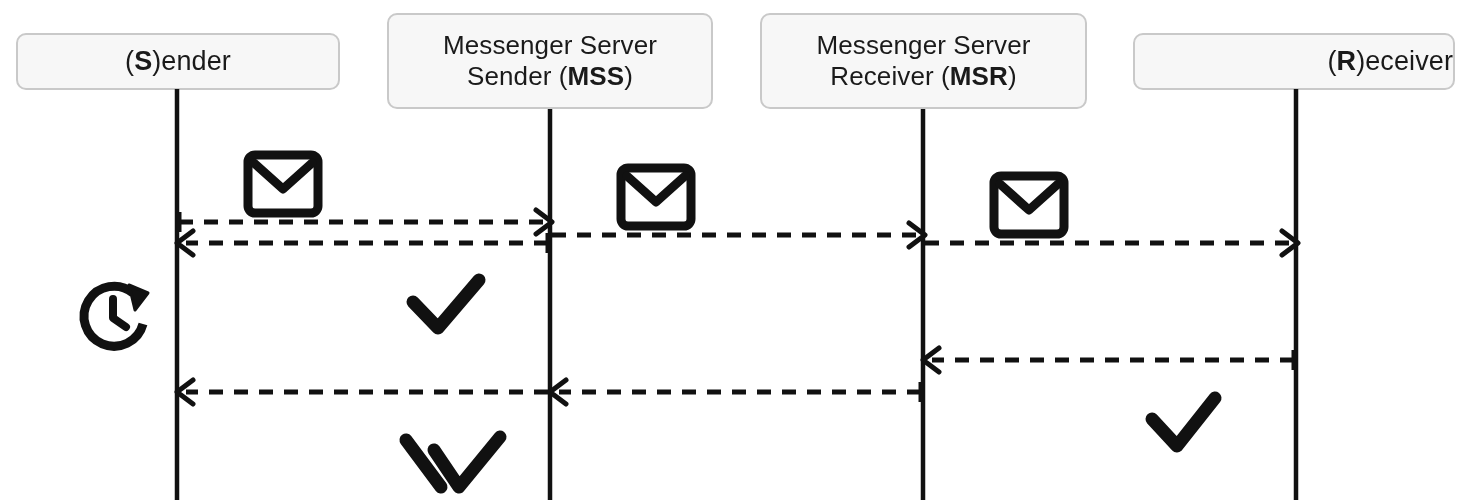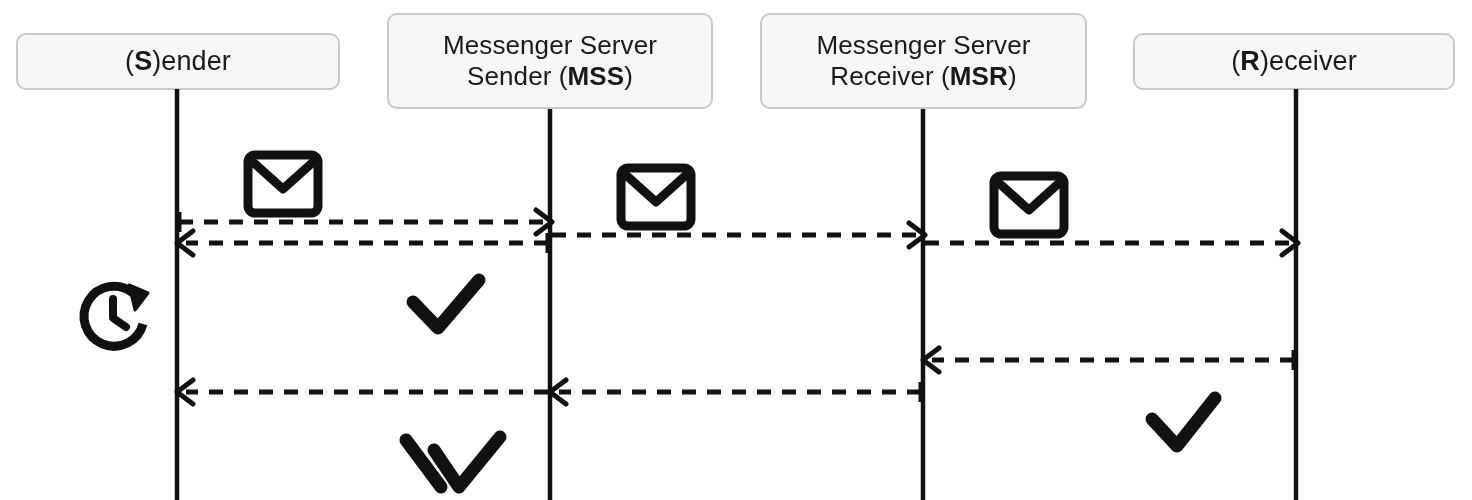--- a/index.html
+++ b/index.html
@@ -29,21 +29,21 @@
   <div class="hdr two-line" id="hdr-mss" style="left:387px;top:13px;width:326px;height:96px;">
     <span class="t">Messenger Server
 Sender (<b>MSS</b>)</span>
   </div>
 
   <div class="hdr two-line" id="hdr-msr" style="left:760px;top:13px;width:327px;height:96px;">
     <span class="t">Messenger Server
 Receiver (<b>MSR</b>)</span>
   </div>
 
-  <div class="hdr one-line" id="hdr-receiver" style="left:1133px;top:33px;width:322px;height:57px;">
+  <div class="hdr one-line" id="hdr-receiver" style="left:1133px;top:33px;width:322px;height:57px;justify-content:flex-end;">
     <span class="t">(<b>R</b>)eceiver</span>
   </div>
 
   <svg class="layer" viewBox="0 0 1472 500" xmlns="http://www.w3.org/2000/svg">
 
     <g>
       <line x1="177" y1="89" x2="177" y2="500" stroke="#111" stroke-width="4.5"></line>
     </g>
     <g>
       <line x1="550" y1="109" x2="550" y2="500" stroke="#111" stroke-width="4.5"></line>

